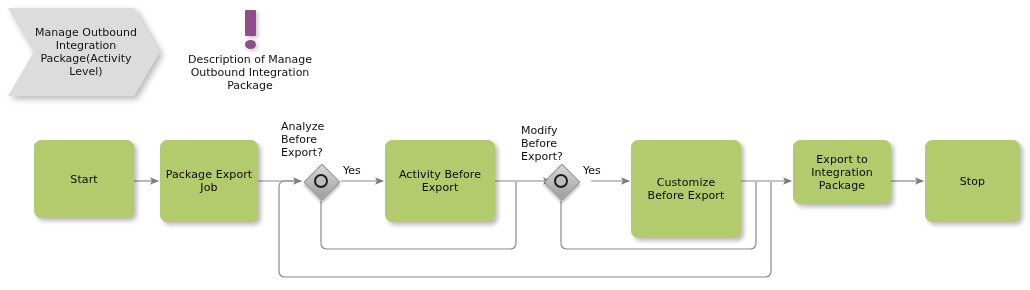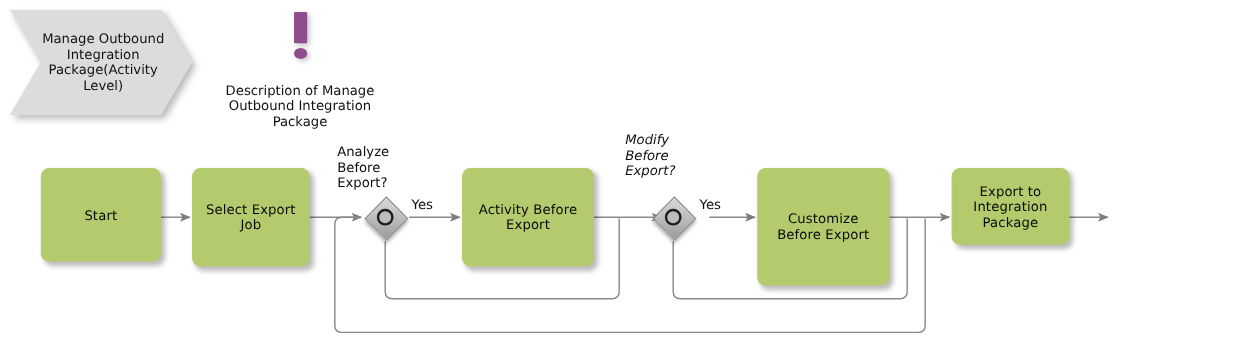--- a/index.html
+++ b/index.html
@@ -100,21 +100,21 @@
   .note-bang .dot {
     position: absolute;
     left: 0;
     top: 30px;
     width: 11px;
     height: 9px;
     background: #8e4e8e;
     border-radius: 50%;
   }
   .note-text {
-    margin-top: 21px;
+    margin-top: 5px;
     text-align: center;
     font-size: 11px;
     line-height: 13px;
     color: #111111;
     white-space: pre-line;
   }
 
   
   .gateway {
     position: absolute;
@@ -207,52 +207,55 @@
     <div class="note-text">Description of Manage
 Outbound Integration
 Package</div>
   </div>
 
   <div class="node task" style="left:34px; top:140px; width:100px; height:78px;">
     <span>Start</span>
   </div>
 
   <div class="node task" style="left:160px; top:140px; width:98px; height:82px;">
-    <span style="white-space:pre-line">Select Export
+    <span style="white-space:pre-line">Package Export
 Job</span>
   </div>
 
   <div class="node task" style="left:385px; top:140px; width:110px; height:82px;">
     <span style="white-space:pre-line">Activity Before
 Export</span>
   </div>
 
   <div class="node task" style="left:631px; top:140px; width:110px; height:98px;">
     <span style="white-space:pre-line">Customize
 Before Export</span>
   </div>
 
   <div class="node task" style="left:793px; top:140px; width:98px; height:64px;text-align:center;">
     <span style="white-space:pre-line">Export to
 Integration
 Package</span>
   </div>
 
+  <div class="node task" style="left:925px; top:140px; width:95px; height:82px;">
+    <span>Stop</span>
+  </div>
 
   <div class="gateway" style="left:305px; top:165px;">
     <div class="diamond"></div>
     <div class="ring"></div>
   </div>
   <div class="edge-label" style="left:281px; top:120px; width:80px;">Analyze
 Before
 Export?</div>
   <div class="edge-label" style="left:343px; top:164px; width:30px;">Yes</div>
 
   <div class="gateway" style="left:545px; top:165px;">
     <div class="diamond"></div>
     <div class="ring"></div>
   </div>
-  <div class="edge-label" style="left:521px; top:110px; width:80px;font-style:italic;">Modify
+  <div class="edge-label" style="left:521px; top:124px; width:80px;">Modify
 Before
 Export?</div>
   <div class="edge-label" style="left:583px; top:164px; width:30px;">Yes</div>
 
 </div>
 
 </body></html>

